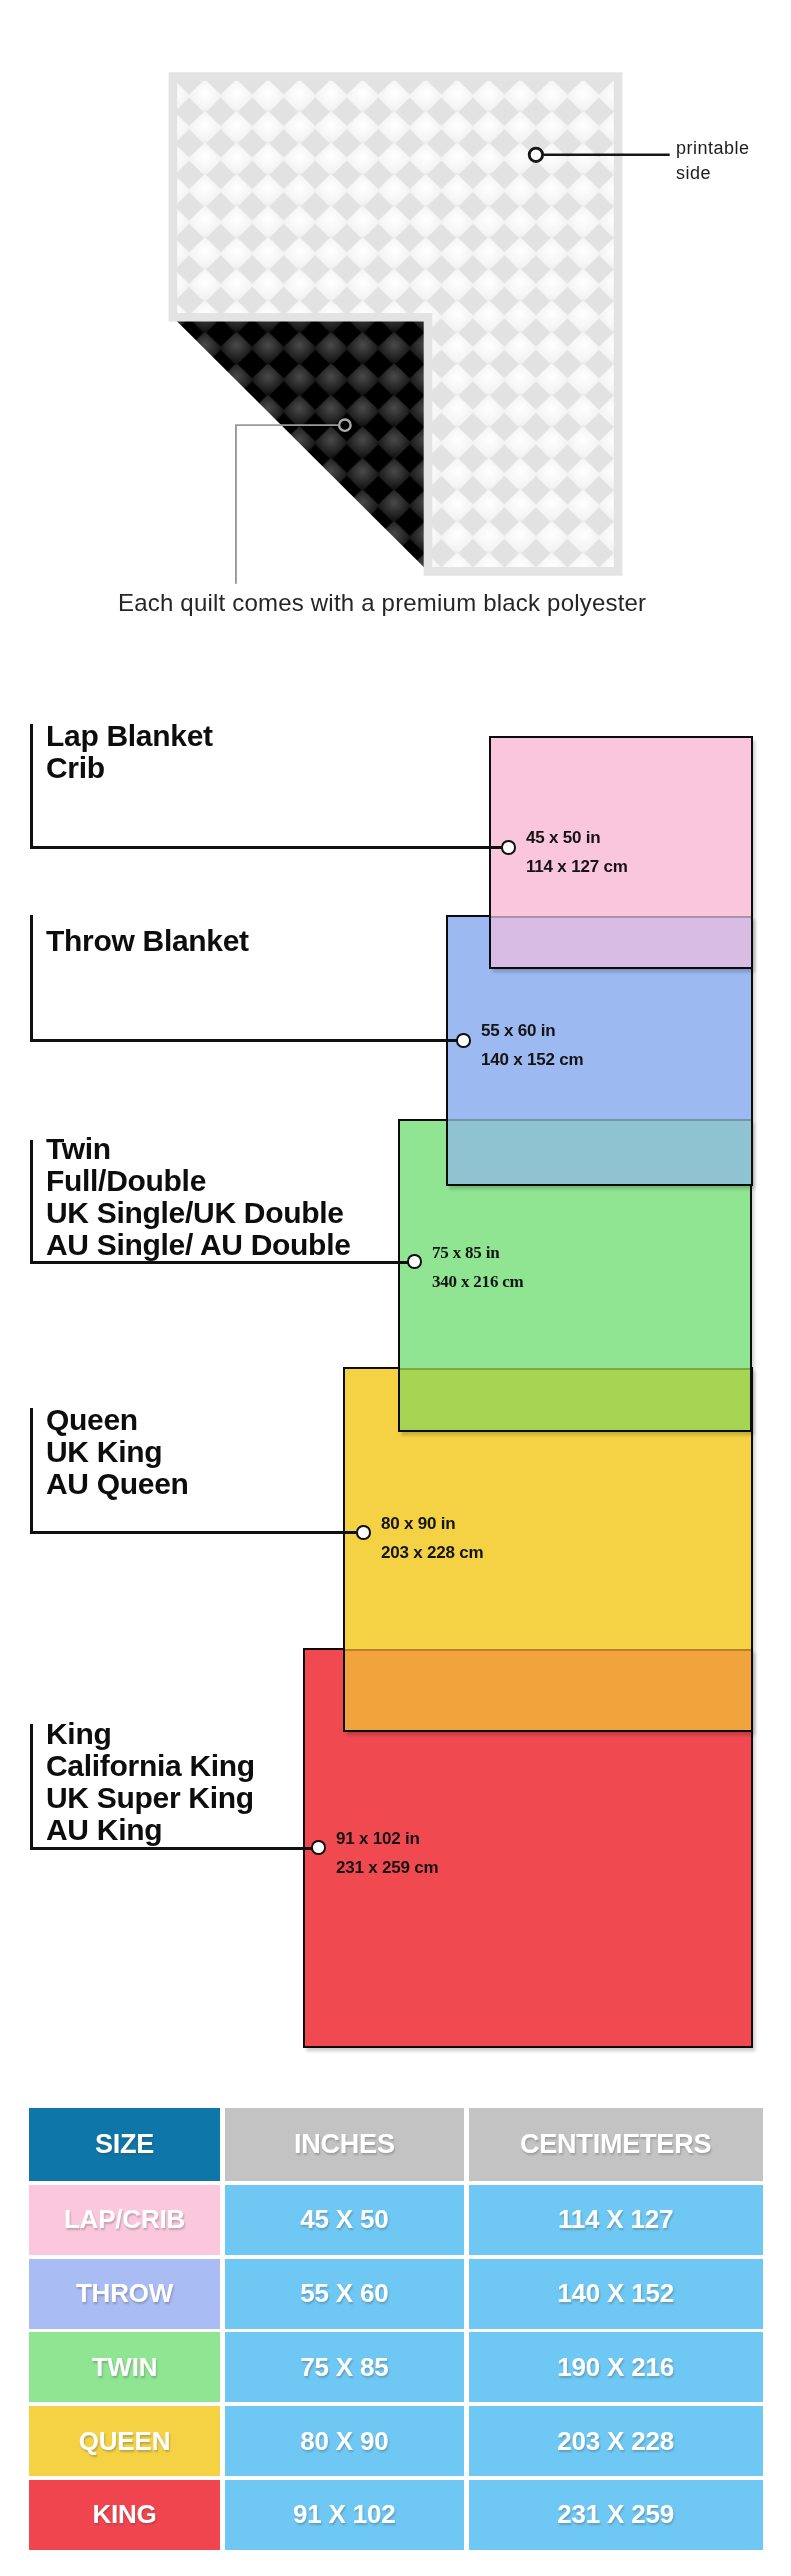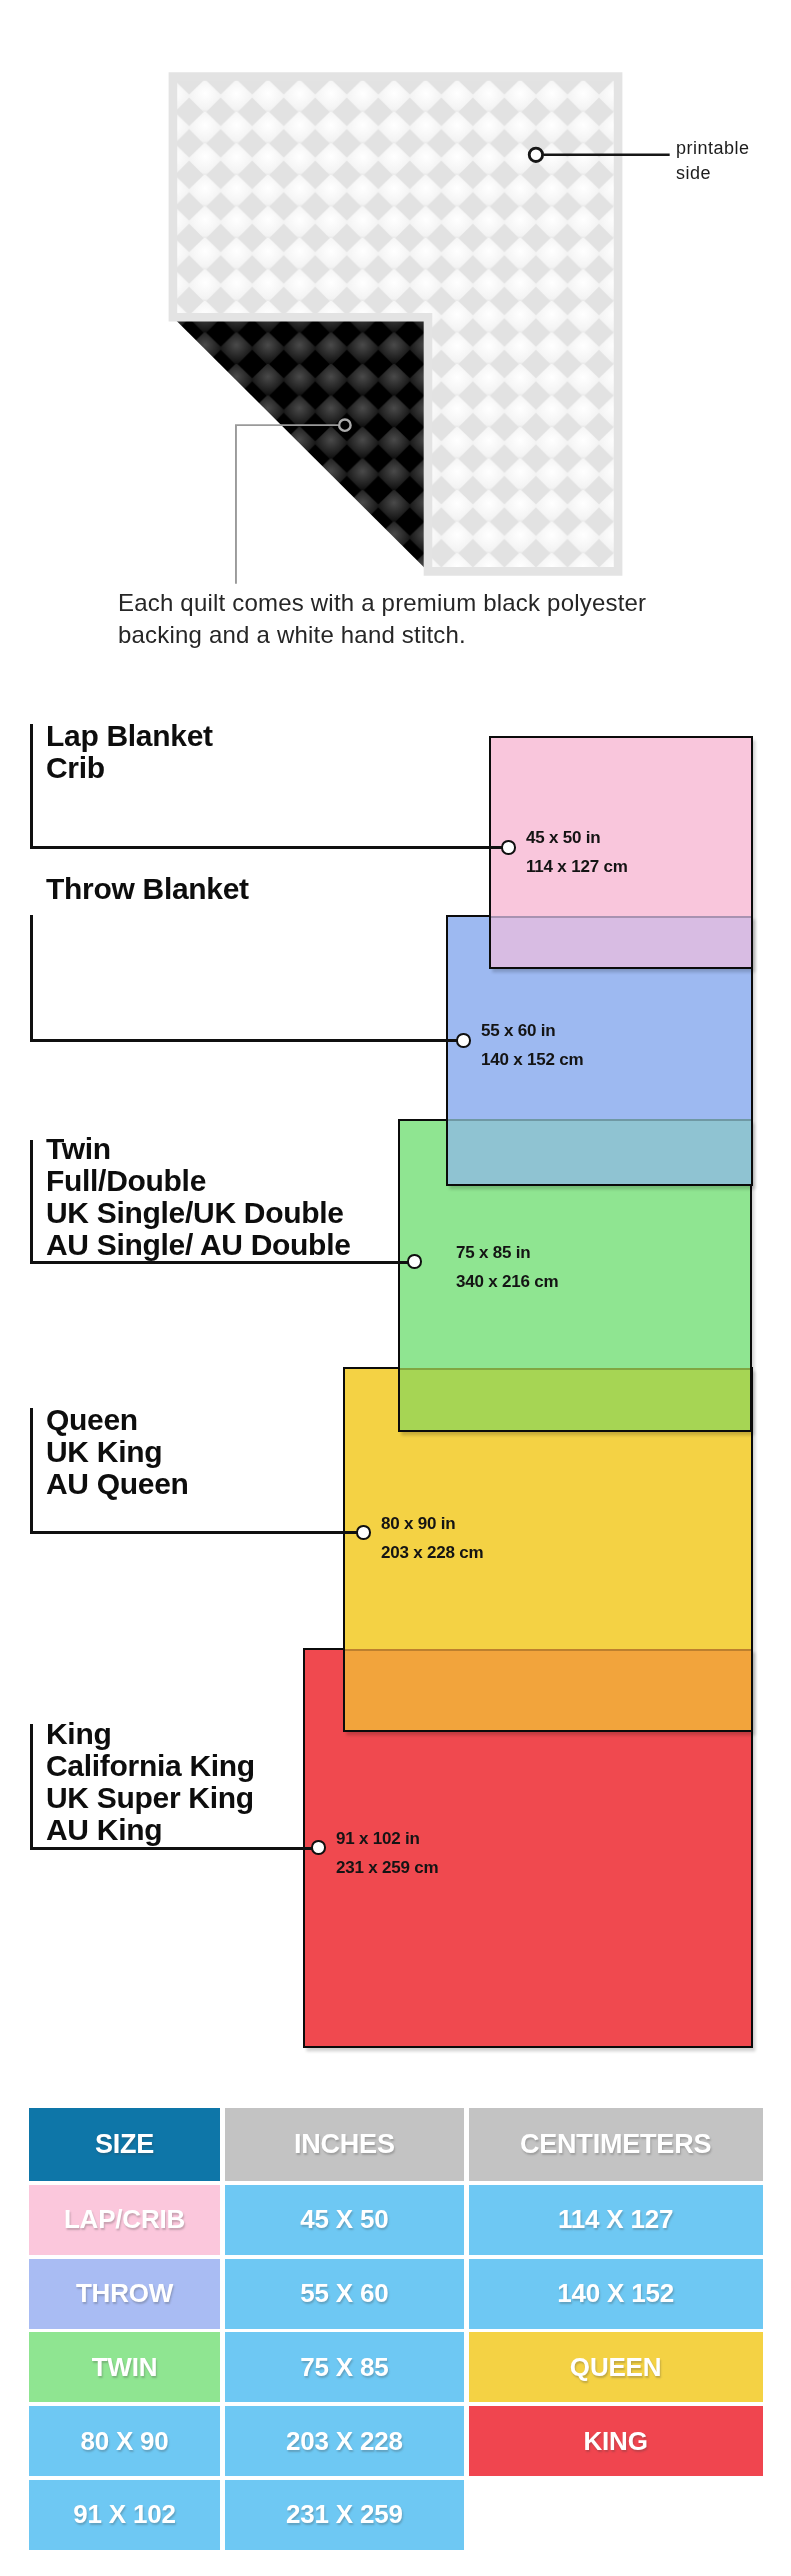--- a/index.html
+++ b/index.html
@@ -96,21 +96,20 @@
     <circle cx="361" cy="427" r="6" fill="none" stroke="#aaaaaa" stroke-width="2.5"></circle>
   </svg>
 
   <div class="printable-label">
     <div>printable</div>
     <div>side</div>
   </div>
 
   <div class="caption">
     <div>Each quilt comes with a premium black polyester</div>
-    <div>backing and a white hand stitch.</div>
   </div>
 
   <div class="size-rect" style="left: 303px; top: 1631px; width: 450px; height: 400px; z-index: 11; background-color: rgb(240, 73, 79);"></div>
 
   <div class="size-rect" style="left: 343px; top: 1350px; width: 410px; height: 365px; z-index: 12; background-color: rgb(244, 210, 68);">
     <div class="overlap-band" style="height: 81px; background-color: rgb(242, 164, 60);"></div>
   </div>
 
   <div class="size-rect" style="left: 398px; top: 1102px; width: 354px; height: 313px; z-index: 13; background-color: rgb(143, 229, 145);">
     <div class="overlap-band" style="height: 62px; background-color: rgb(166, 213, 84);"></div>
@@ -142,21 +141,21 @@
 
   <div class="bracket-v" style="left:30px;top:1707px;height:126px;"></div>
   <div class="bracket-h" style="left:30px;top:1830px;width:285px;z-index:20;"></div>
   <div class="leader-dot" style="left:311px;top:1823px;"></div>
 
   <div class="size-label" style="left:46px;top:703px;">
     <div>Lap Blanket</div>
     <div>Crib</div>
   </div>
 
-  <div class="size-label" style="left:46px;top:856px;">
+  <div class="size-label" style="left:46px;top:908px;">
     <div>Throw Blanket</div>
   </div>
 
   <div class="size-label" style="left:46px;top:1116px;">
     <div>Twin</div>
     <div>Full/Double</div>
     <div>UK Single/UK Double</div>
     <div>AU Single/ AU Double</div>
   </div>
 
@@ -174,21 +173,21 @@
   </div>
 
   <div class="size-dims" style="left:526px;top:806px;">
     <div>45 x 50 in</div>
     <div>114 x 127 cm</div>
   </div>
   <div class="size-dims" style="left:481px;top:999px;">
     <div>55 x 60 in</div>
     <div>140 x 152 cm</div>
   </div>
-  <div class="size-dims" style="left:456px;top:1221px;">
+  <div class="size-dims" style="left:432px;top:1221px;font-family:Liberation Serif, serif;">
     <div>75 x 85 in</div>
     <div>340 x 216 cm</div>
   </div>
   <div class="size-dims" style="left:381px;top:1492px;">
     <div>80 x 90 in</div>
     <div>203 x 228 cm</div>
   </div>
   <div class="size-dims" style="left:336px;top:1807px;">
     <div>91 x 102 in</div>
     <div>231 x 259 cm</div>
@@ -202,20 +201,21 @@
     <div class="cell val" style="background-color: rgb(251, 199, 220);">LAP/CRIB</div>
     <div class="cell val" style="background-color: rgb(110, 200, 243);">45 X 50</div>
     <div class="cell val" style="background-color: rgb(110, 200, 243);">114 X 127</div>
 
     <div class="cell val" style="background-color: rgb(169, 188, 243);">THROW</div>
     <div class="cell val" style="background-color: rgb(110, 200, 243);">55 X 60</div>
     <div class="cell val" style="background-color: rgb(110, 200, 243);">140 X 152</div>
 
     <div class="cell val" style="background-color: rgb(143, 229, 145);">TWIN</div>
     <div class="cell val" style="background-color: rgb(110, 200, 243);">75 X 85</div>
+    <div class="cell val" style="background-color: rgb(110, 200, 243);">190 X 216</div>
 
     <div class="cell val" style="background-color: rgb(244, 210, 68);">QUEEN</div>
     <div class="cell val" style="background-color: rgb(110, 200, 243);">80 X 90</div>
     <div class="cell val" style="background-color: rgb(110, 200, 243);">203 X 228</div>
 
     <div class="cell val" style="background-color: rgb(240, 69, 79);">KING</div>
     <div class="cell val" style="background-color: rgb(110, 200, 243);">91 X 102</div>
     <div class="cell val" style="background-color: rgb(110, 200, 243);">231 X 259</div>
   </div>
 

